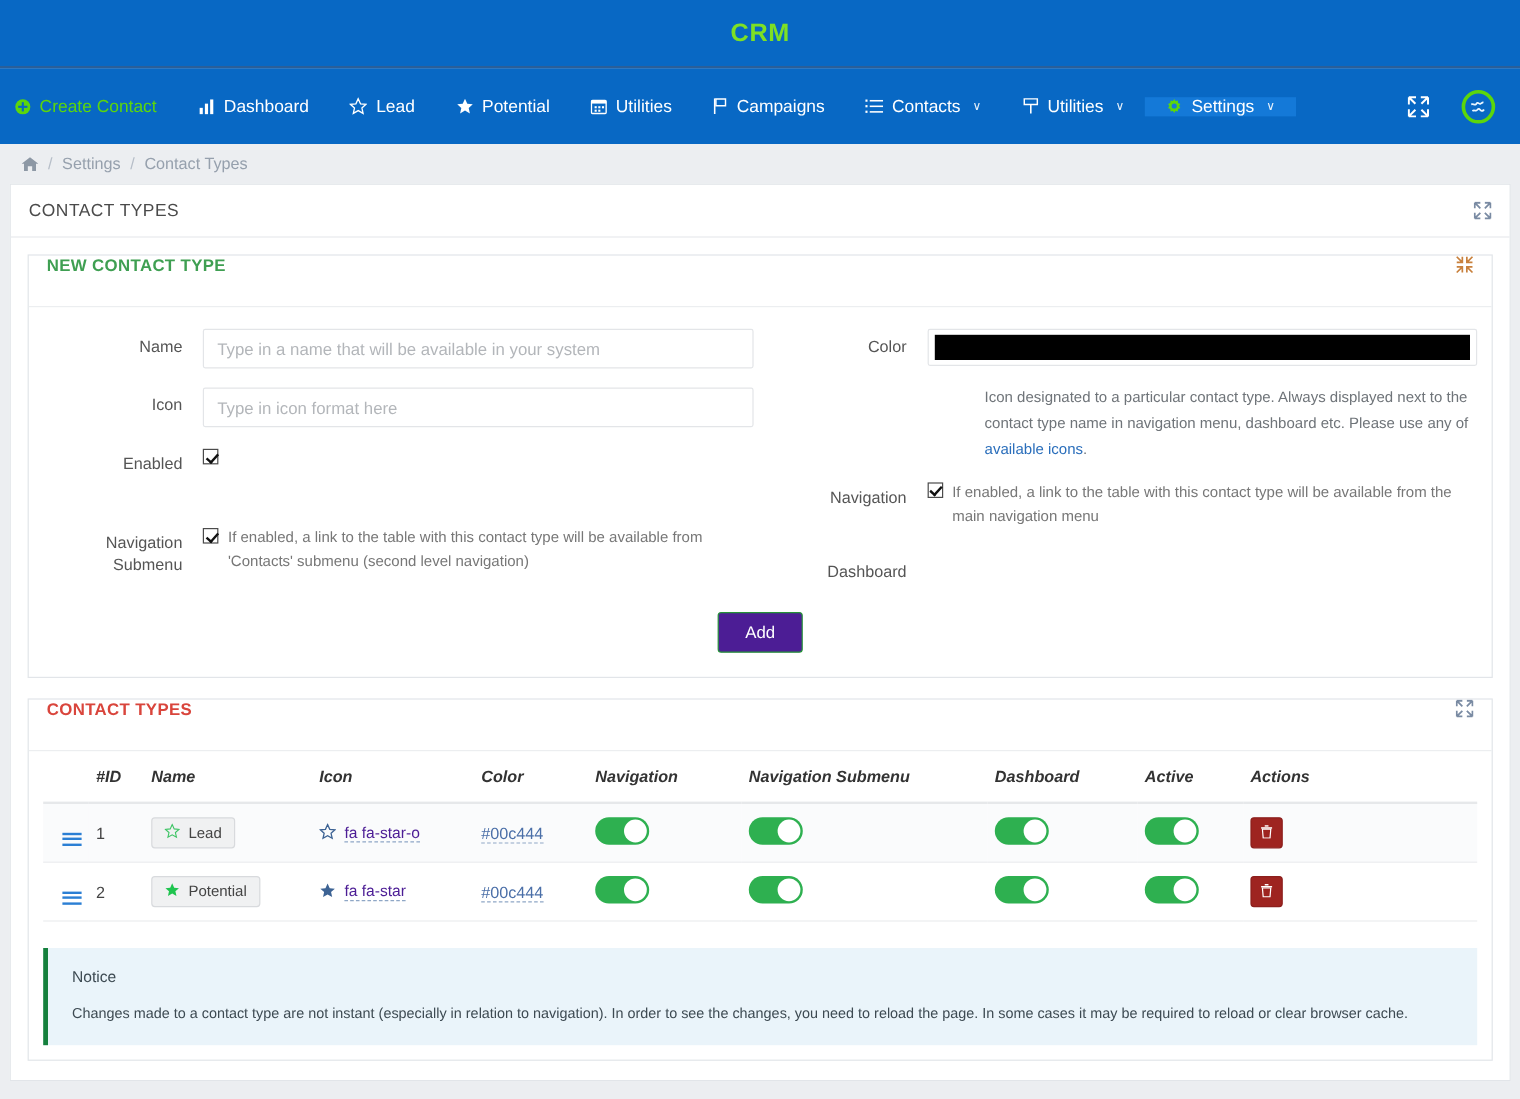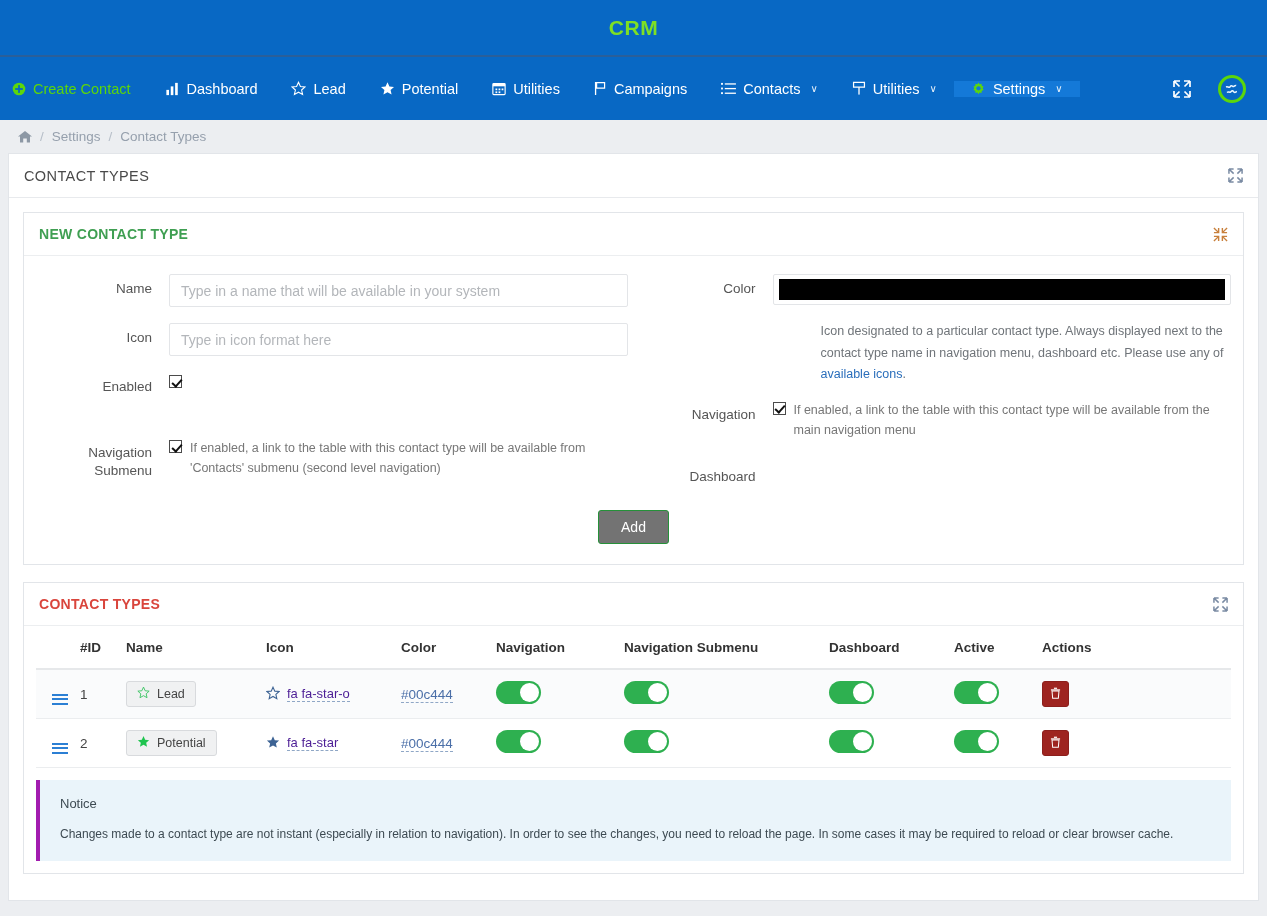--- a/index.html
+++ b/index.html
@@ -83,21 +83,21 @@
     letter-spacing: .4px;
   }
   .panel-tool { cursor: pointer; display: inline-flex; }
   .outer-body { padding: 14px; flex: 1; overflow: hidden; }
 
   
   .card {
     border: 1px solid #e2e5e9; background: #fff;
   }
   .card-head {
-    height: 43px; display: flex; align-items: center;
+    height: 43px; display: flex; 
     justify-content: space-between; padding: 0 15px;
     border-bottom: 1px solid #eceef0;
   }
   .card-title { font-size: 14px; font-weight: bold; letter-spacing: .3px; }
   .card-title.green { color: #3f9f52; }
   .card-title.red { color: #d9453c; }
 
   
   .form-body { padding: 18px 12px 14px 12px; }
   .form-grid {
@@ -143,32 +143,33 @@
   .help-text a { color: #2a6ebb; text-decoration: none; }
   .code-badge {
     display: inline-block;
     font-family: "Liberation Mono", monospace;
     font-size: 11px; color: #c7254e; background: #fdf3f6;
     border: 1px solid #f2dede; border-radius: 3px;
     padding: 1px 5px; margin: 0 1px;
   }
   .addbar { display: flex; justify-content: center; padding: 8px 0 6px; }
   .btn-add {
-    background: #737373; color: #fff; border: 1px solid #259139;
+    background: #4c1d95; color: #fff; border: 1px solid #259139;
     border-radius: 3px; padding: 8px 22px; font-size: 14px;
     cursor: pointer; font-family: "Liberation Sans", sans-serif;
   }
 
   
   .table-body { padding: 0 12px 12px 12px; }
   table { width: 100%; border-collapse: collapse; }
   thead th {
     text-align: left; font-size: 13.5px; color: #333;
     font-weight: bold; padding: 14px 6px 13px 6px;
     border-bottom: 2px solid #e6e8ea;
+    font-style: italic;
   }
   tbody td {
     padding: 11px 6px; border-bottom: 1px solid #ebedef;
     font-size: 13.5px; color: #444; vertical-align: middle;
   }
   tbody tr.odd td { background: #fafbfc; }
   .col-handle { width: 38px; }
   .col-id { width: 46px; }
   .col-name { width: 140px; }
   .col-icon { width: 135px; }
@@ -213,22 +214,22 @@
   }
   .btn-del {
     width: 27px; height: 26px; background: #9e2420;
     border: 1px solid #8c1f1c; border-radius: 3px;
     color: #fff; cursor: pointer; display: inline-flex;
     align-items: center; justify-content: center;
   }
 
   
   .notice {
-    margin-top: 12px; background: #eaf4fa;
-    border-left: 4px solid #a21caf; padding: 16px 20px 18px 20px;
+    margin-top: 22px; background: #eaf4fa;
+    border-left: 4px solid #15803d; padding: 16px 20px 18px 20px;
   }
   .notice-title { font-size: 13px; color: #3d4a52; margin-bottom: 14px; }
   .notice-text { font-size: 12px; color: #3d4a52; line-height: 1.5; }
 </style>
 </head>
 <body>
 
 <div class="brandbar">
   <div class="brand-title">CRM</div>
 </div>

